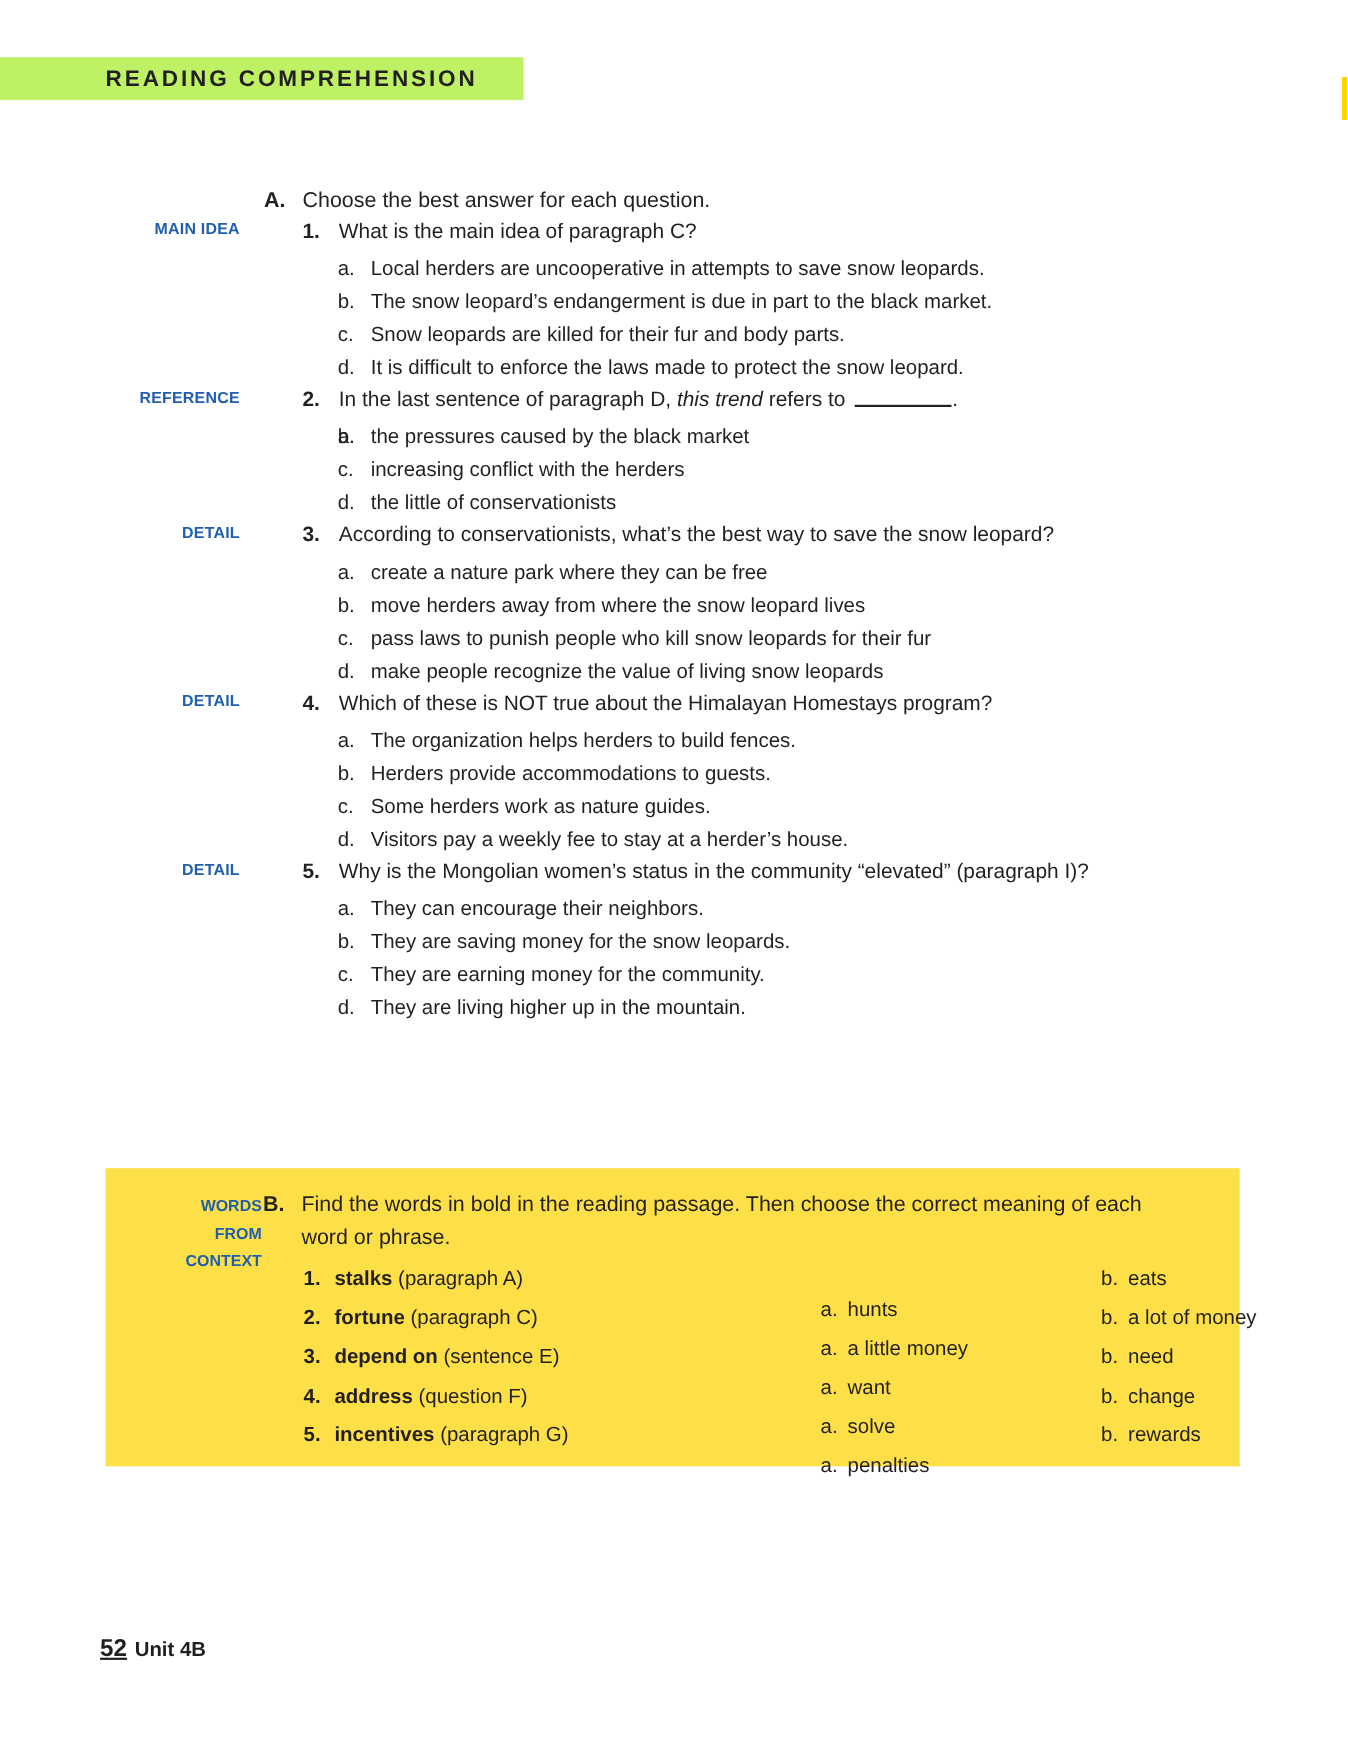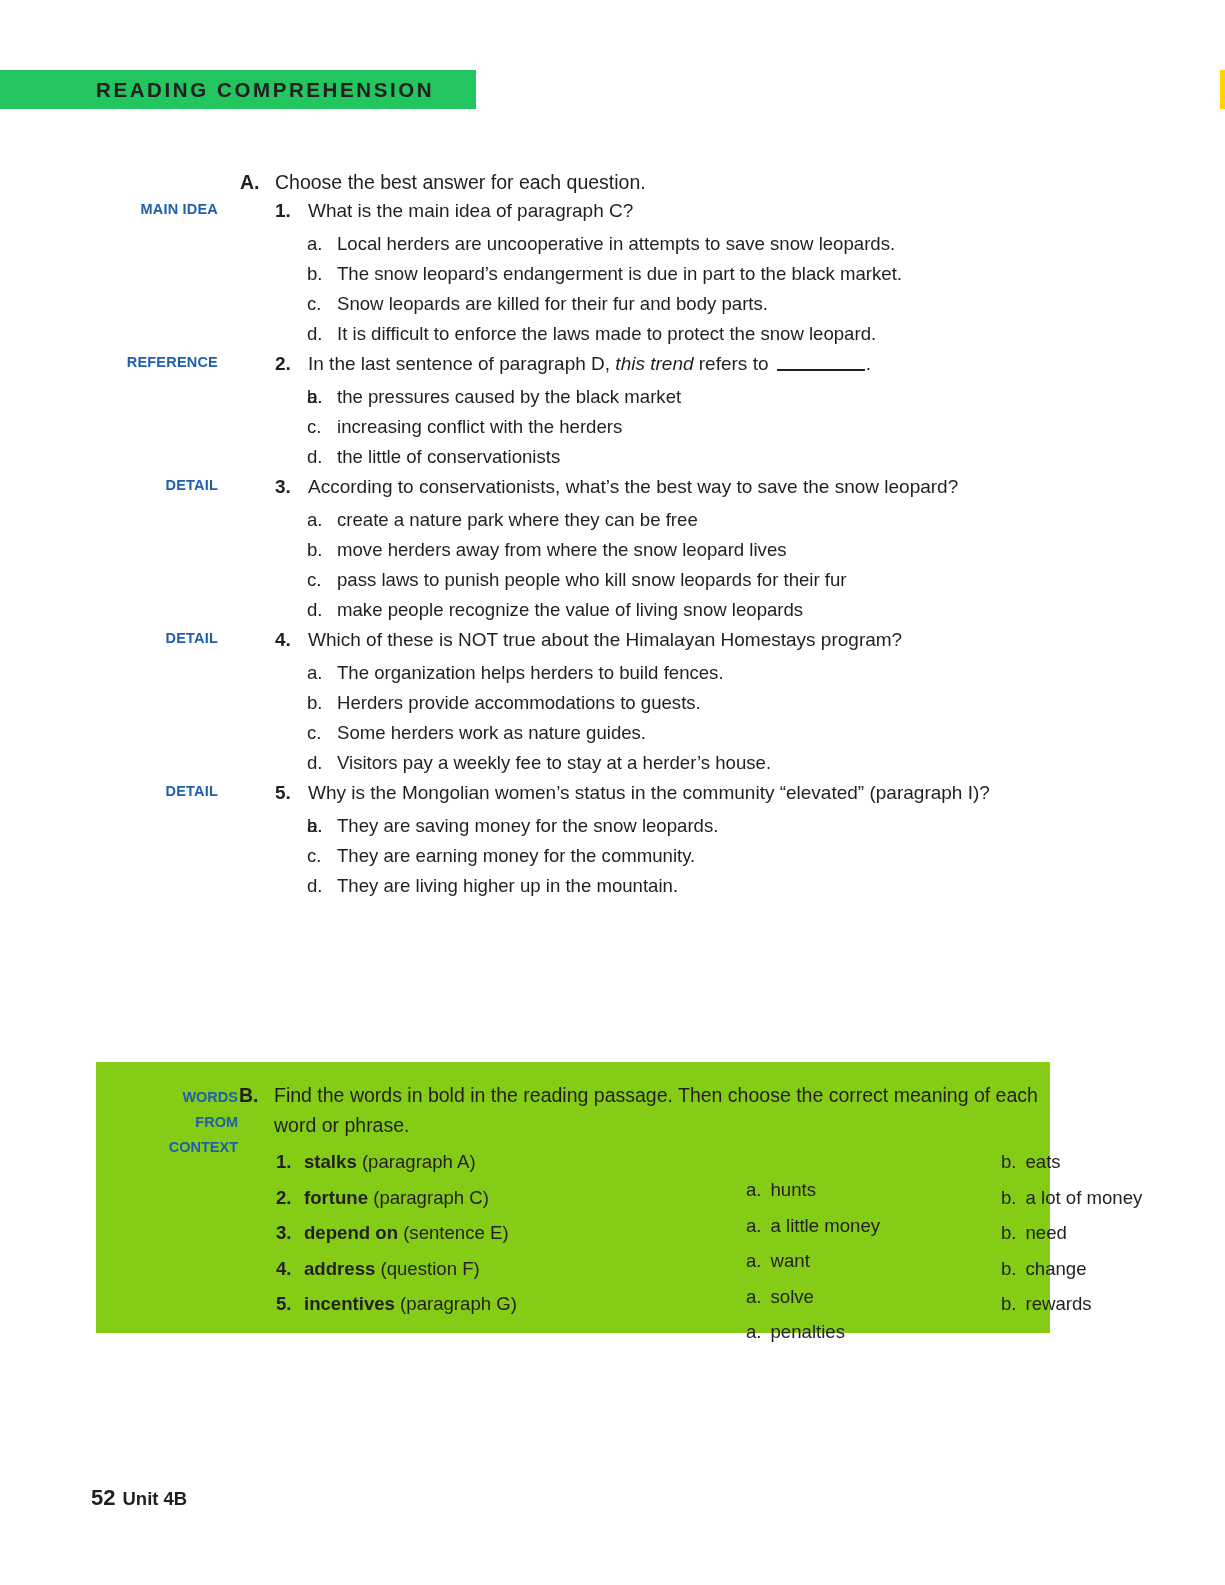--- a/index.html
+++ b/index.html
@@ -13,24 +13,24 @@
     position: relative;
     font-family: "Liberation Sans", sans-serif;
     color: #231f20;
     overflow: hidden;
   }
 
   
   #header-banner {
     position: absolute;
     left: 0;
-    top: 70px;
+    top: 52px;
     width: 476px;
     height: 39px;
-    background: #22c55e;
+    background: #bef264;
   }
   #header-banner-title {
     position: absolute;
     left: 96px;
     top: 8px;
     font-size: 20.5px;
     font-weight: 700;
     letter-spacing: 2.6px;
     color: #231f20;
     white-space: nowrap;
@@ -128,23 +128,23 @@
   .opt .otext {
     display: block;
     padding-left: 30px;
   }
 
   
   #section-b-box {
     position: absolute;
     left: 96px;
     top: 1062px;
-    width: 954px;
+    width: 1031px;
     height: 271px;
-    background: #84cc16;
+    background: #fde047;
   }
   #section-b-tag {
     position: absolute;
     left: 20px;
     top: 23px;
     width: 122px;
     text-align: right;
     font-size: 14.5px;
     font-weight: 600;
     color: #1f5fad;
@@ -212,21 +212,21 @@
 
   
   #page-footer {
     position: absolute;
     left: 91px;
     top: 1485px;
     font-size: 18.5px;
     font-weight: 700;
     color: #231f20;
   }
-  #page-footer .pnum { font-size: 22px; margin-right: 7px; }
+  #page-footer .pnum { font-size: 22px; margin-right: 7px; text-decoration: underline; }
 </style>
 </head>
 <body>
 
 <div id="header-banner">
   <span id="header-banner-title">READING COMPREHENSION</span>
 </div>
 <div id="header-edge-bar"></div>
 
 <div id="section-a">
@@ -341,20 +341,21 @@
 
   <div class="q-block">
     <div class="q-tag">DETAIL</div>
     <div class="q-line">
       <span class="qnum">5.</span>
       <span class="qtext">Why is the Mongolian women’s status in the community “elevated” (paragraph I)?</span>
     </div>
     <div class="opts">
       <div class="opt">
         <span class="olabel">a.</span>
+        <span class="otext">They can encourage their neighbors.</span>
       </div>
       <div class="opt">
         <span class="olabel">b.</span>
         <span class="otext">They are saving money for the snow leopards.</span>
       </div>
       <div class="opt">
         <span class="olabel">c.</span>
         <span class="otext">They are earning money for the community.</span>
       </div>
       <div class="opt">

